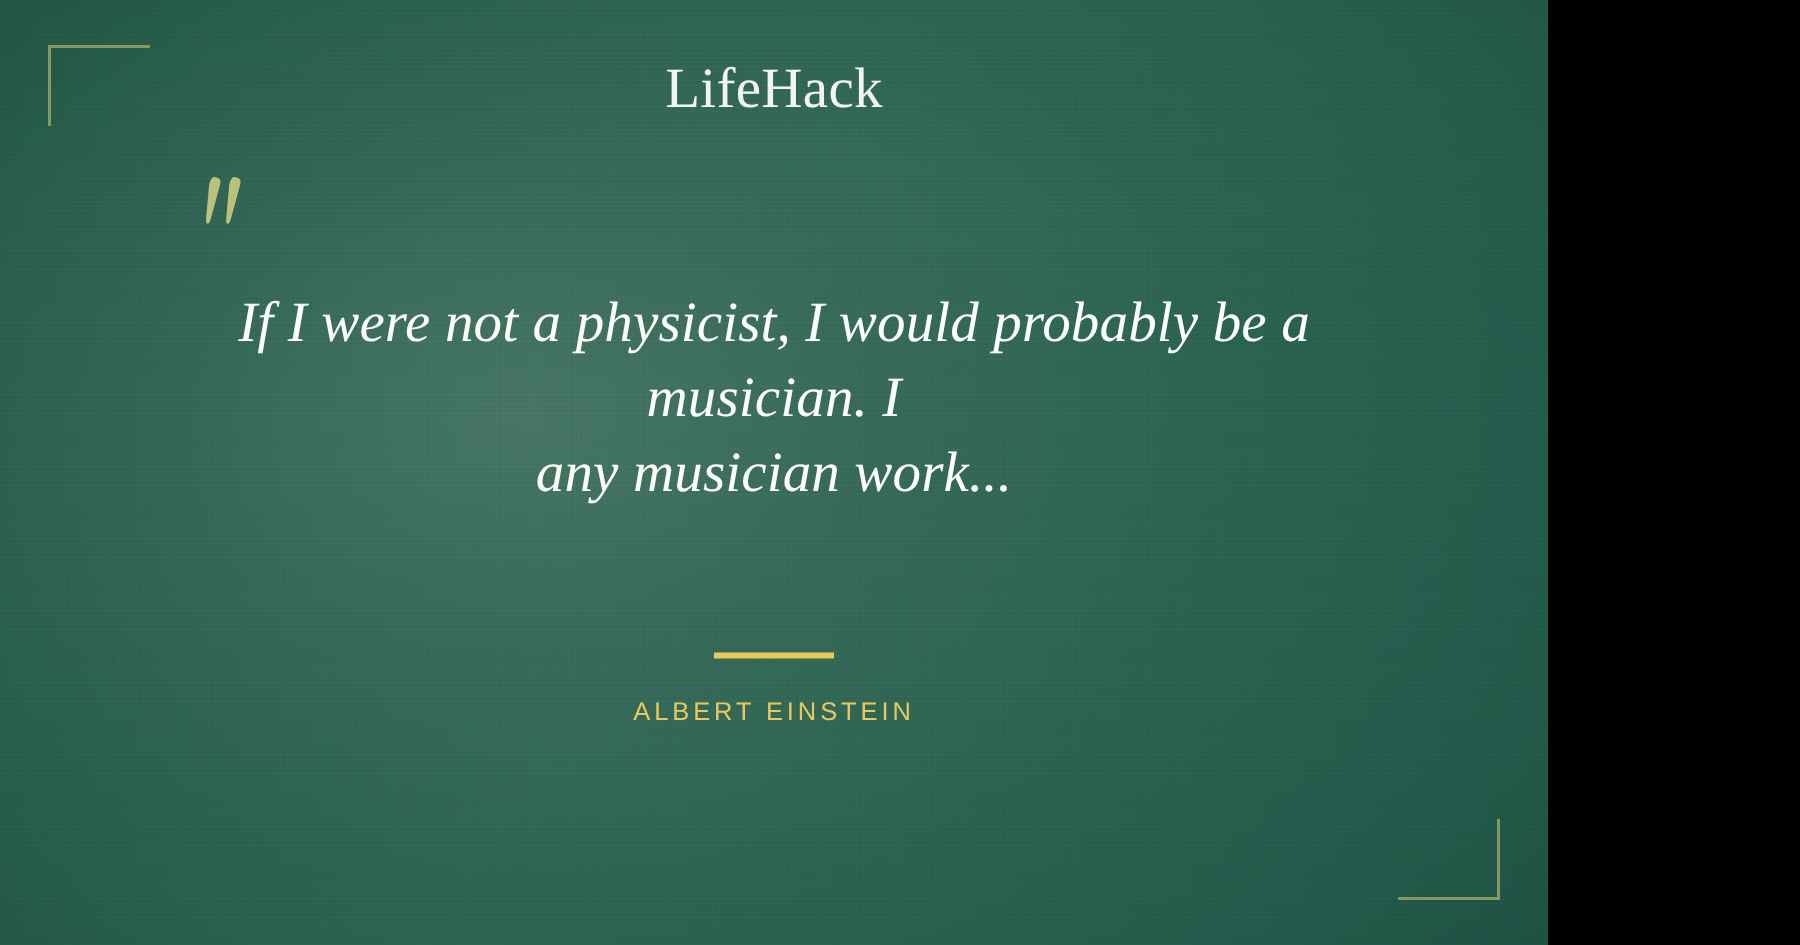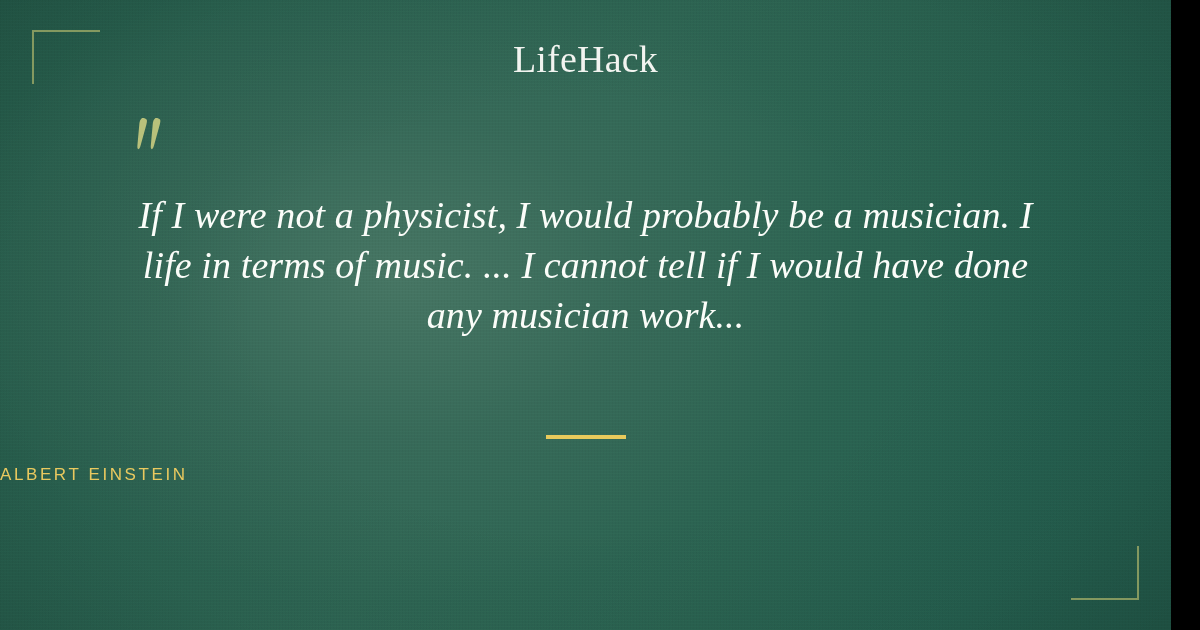--- a/index.html
+++ b/index.html
@@ -2,21 +2,21 @@
 <html><head>
 <meta charset="utf-8">
 <style>
   html, body {
     margin: 0;
     padding: 0;
     background: #000;
   }
   #canvas {
     position: relative;
-    width: 1171px;
+    width: 1032px;
     height: 630px;
     overflow: hidden;
     font-family: "Liberation Sans", sans-serif;
     background-color: #296351;
   }
 
   
   .bg-base {
     position: absolute;
     inset: 0;
@@ -137,21 +137,21 @@
     background: #e9ca5c;
     vertical-align: top;
   }
 
   
   .attribution {
     position: absolute;
     left: 0;
     right: 0;
     top: 465px;
-    text-align: left;
+    text-align: center;
     font-family: "Liberation Sans", sans-serif;
     font-size: 17px;
     font-weight: 400;
     letter-spacing: 2.6px;
     color: #e9c95f;
     text-transform: uppercase;
   }
 </style>
 </head>
 <body>
@@ -170,21 +170,20 @@
   <div class="quote-mark">
     <svg width="56" height="56" viewBox="0 0 56 56" aria-hidden="true">
       <path d="M14.5 6 C16.4 6 18.0 6.6 18.6 7.6 C19.2 8.6 19.0 10.2 18.4 12.4 L12.6 33.6 C12.0 35.8 11.2 37.2 10.4 37.2 C9.6 37.2 9.2 35.8 9.4 33.6 L11.3 12.4 C11.5 10.2 12.0 8.6 12.7 7.6 C13.3 6.6 13.8 6 14.5 6 Z" fill="#b9c17b"></path>
       <path d="M27.9 6 C29.8 6 31.4 6.6 32.0 7.6 C32.6 8.6 32.4 10.2 31.8 12.4 L26.0 33.6 C25.4 35.8 24.6 37.2 23.8 37.2 C23.0 37.2 22.6 35.8 22.8 33.6 L24.7 12.4 C24.9 10.2 25.4 8.6 26.1 7.6 C26.7 6.6 27.2 6 27.9 6 Z" fill="#b9c17b"></path>
     </svg>
   </div>
 
   <div class="quote-block">
     <p class="quote-text">
       <span class="qline">If I were not a physicist, I would probably be a musician. I</span>
-      <span class="qline">life in terms of music. ... I cannot tell if I would have done</span>
       <span class="qline">any musician work...</span>
     </p>
   </div>
 
   <div class="divider-wrap">
     <span class="divider"></span>
   </div>
 
   <div class="attribution">ALBERT EINSTEIN</div>
 

